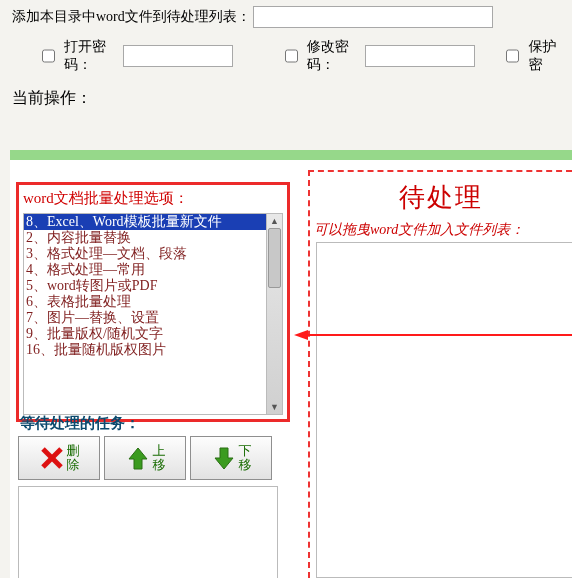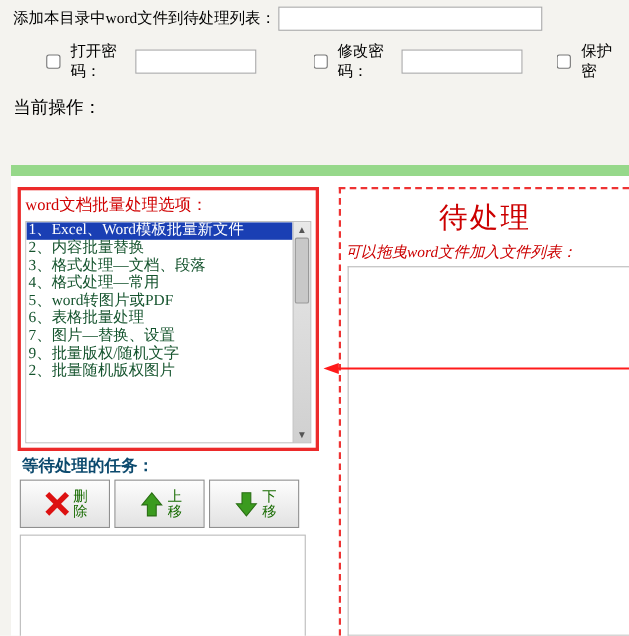--- a/index.html
+++ b/index.html
@@ -45,21 +45,21 @@
     font-family: Liberation Serif, serif;
   }
   .main-area {
     position: absolute;
     left: 10px; right: 0px; top: 150px; bottom: 0;
     border-top: 10px solid #96d88a;
     background: #fff;
   }
   .left-panel {
     position: absolute;
-    left: 6px; top: 10px;
+    left: 6px; top: 22px;
     width: 274px;
     height: 240px;
     border: 3px solid #ec2a2a;
     background: #fff;
   }
   .left-title {
     color: #d00000;
     font-size: 15px;
     padding: 4px 4px 2px 4px;
   }
@@ -68,21 +68,21 @@
     left:4px; right:4px; top:28px; bottom:4px;
     border:1px solid #bbb;
     display:flex;
   }
   .listbox {
     flex:1;
     overflow:hidden;
     background:#fff;
   }
   .listbox .item {
-    color: #14532d;
+    color: #7f1d1d;
     font-size: 14px;
     line-height: 16px;
     padding: 0 2px;
     white-space: nowrap;
   }
   .listbox .item.sel {
     background: #1a3fb4;
     color: #fff;
   }
   .listbox .item.sel .gray { color:#fff; }
@@ -172,29 +172,29 @@
 </div>
 
 <div class="cur-op">当前操作：</div>
 
 <div class="main-area">
 
   <div class="left-panel">
     <div class="left-title">word文档批量处理选项：</div>
     <div class="listwrap">
       <div class="listbox" id="optlist">
-          <div class="item sel"><span>1、Excel、Word</span><span class="gray">模板批量新文件</span></div>
+          <div class="item sel"><span>8、Excel、Word</span><span class="gray">模板批量新文件</span></div>
           <div class="item">2、内容批量替换</div>
           <div class="item">3、格式处理—文档、段落</div>
           <div class="item">4、格式处理—常用</div>
           <div class="item">5、word转图片或PDF</div>
           <div class="item">6、表格批量处理</div>
           <div class="item">7、图片—替换、设置</div>
           <div class="item">9、批量版权/随机文字</div>
-          <div class="item">2、批量随机版权图片</div>
+          <div class="item">16、批量随机版权图片</div>
         </div>
       <div class="sb">
         <div class="arr up">▲</div>
         <div class="thumb"></div>
         <div class="arr dn">▼</div>
       </div>
     </div>
   </div>
 
   <div class="tasks-label">等待处理的任务：</div>

